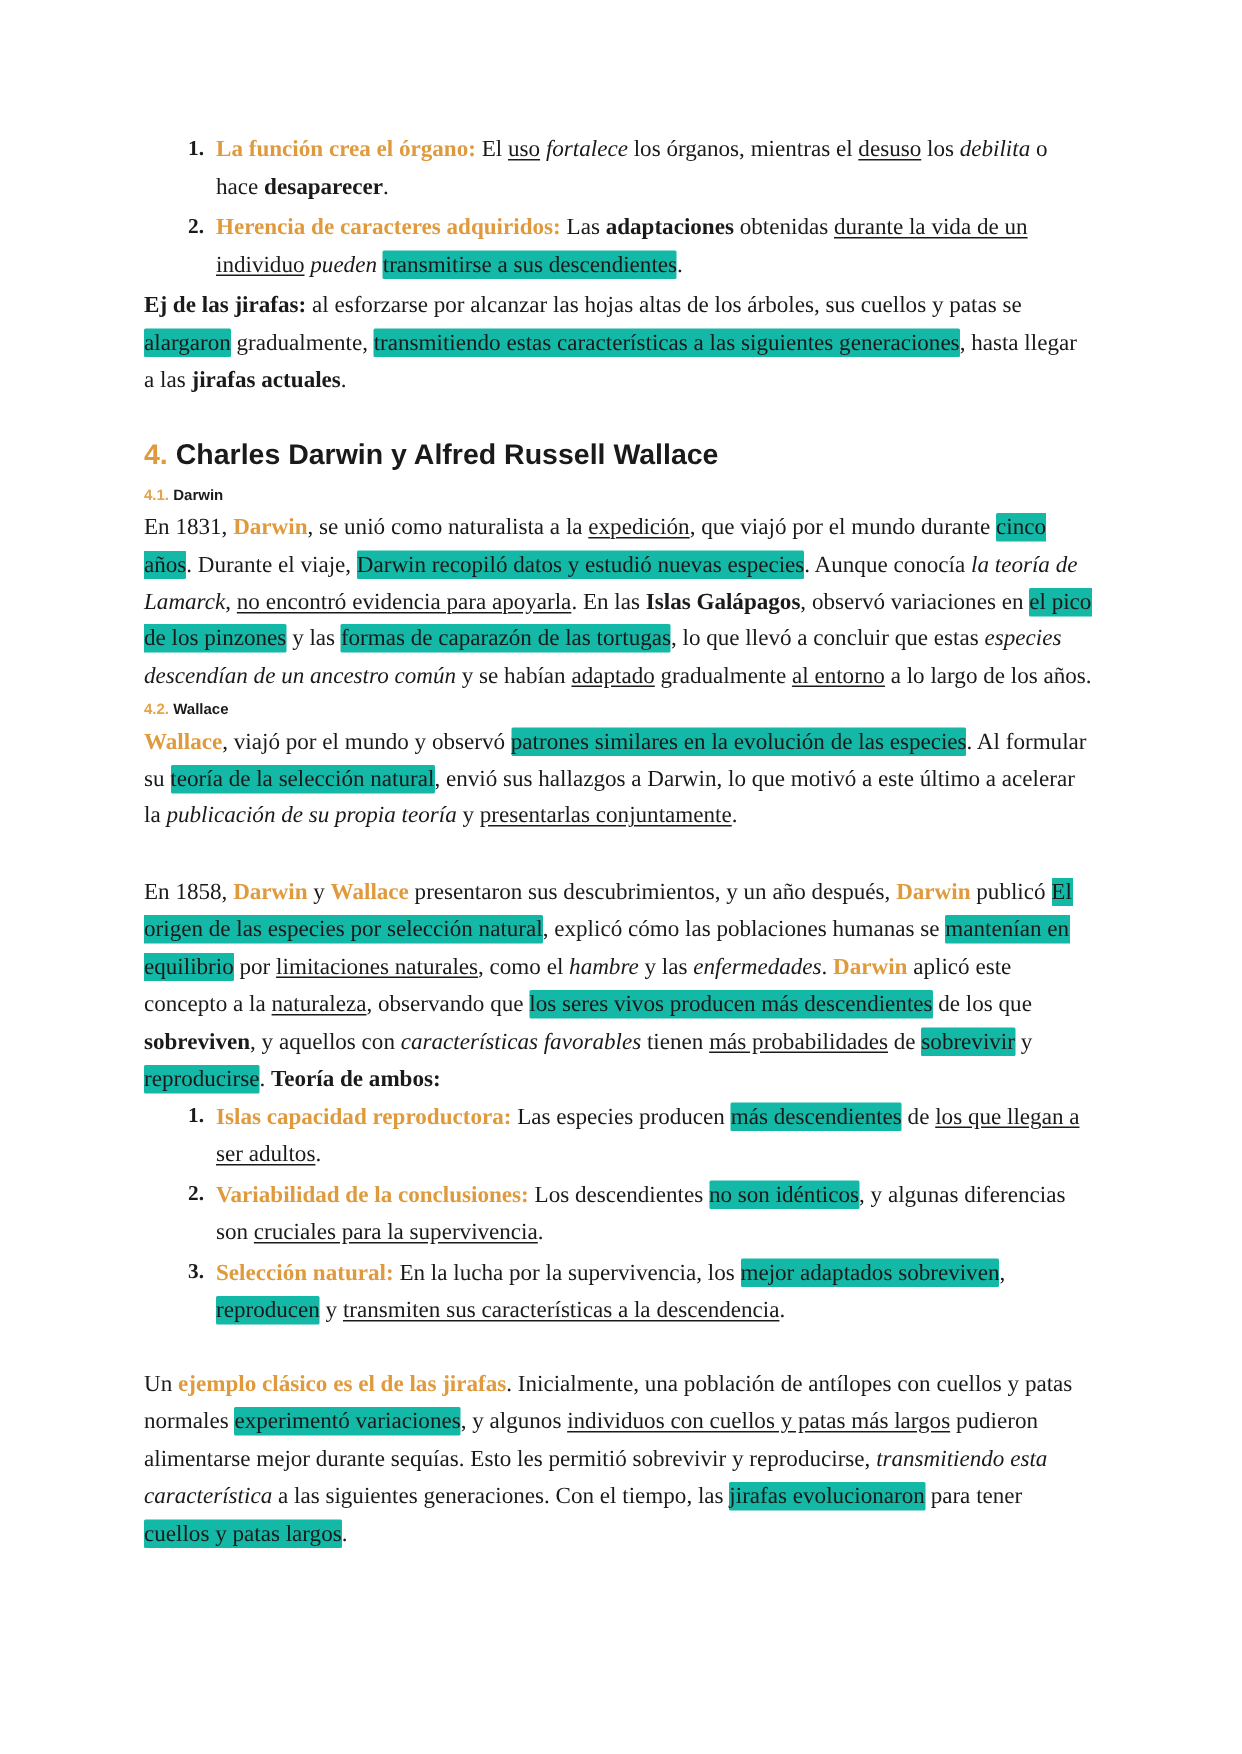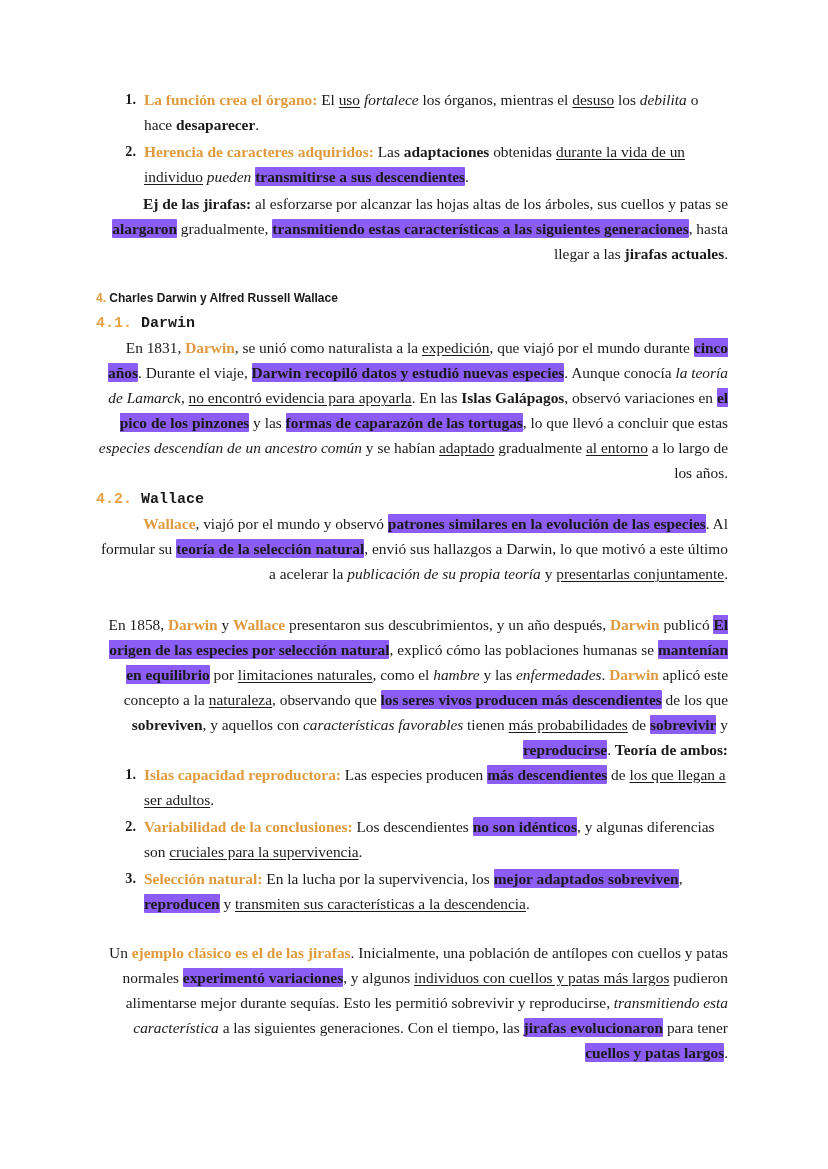--- a/index.html
+++ b/index.html
@@ -19,21 +19,21 @@
     box-sizing: border-box;
     padding: 88px 100px 37px 96px;
     background: #ffffff;
   }
   .doc {
     font-size: 15.4px;
     line-height: 1.62;
   }
   p {
     margin: 0 0 0 0;
-    text-align: right;
+    text-align: left;
   }
   .para {
     margin-bottom: 0;
   }
   .spacer-md { height: 22px; }
   .spacer-lg { height: 26px; }
 
   
   ol.num-list {
     margin: 0;
@@ -54,47 +54,46 @@
     width: 20px;
     text-align: right;
     color: #1a1a1a;
     font-weight: 700;
     font-size: 14.2px;
   }
 
   
   h2.section {
     font-family: "Liberation Sans", sans-serif;
-    font-size: 12px;
+    font-size: 19px;
     font-weight: 700;
     margin: 0 0 4px 0;
     color: #1a1a1a;
   }
   h2.section .secnum {
     color: #e09a3e;
     font-weight: 700;
   }
   h3.subsection {
-    font-family: Liberation Mono, monospace;
-    font-size: 15px;
+    font-family: Liberation Sans, sans-serif;
+    font-size: 10px;
     font-weight: 700;
     margin: 2px 0 0 0;
     color: #1a1a1a;
   }
   h3.subsection .secnum {
     color: #e5a34a;
     font-weight: 700;
   }
 
   
   .hl {
-    background: #8b5cf6;
+    background: #14b8a6;
     padding: 1px 0;
     border-radius: 1px;
-    font-weight: bold;
   }
   .orange {
     color: #e09a3e;
     font-weight: 700;
   }
   .b { font-weight: 700; }
   .i { font-style: italic; }
   .u { text-decoration: underline; text-underline-offset: 2px; }
 </style>
 </head>

